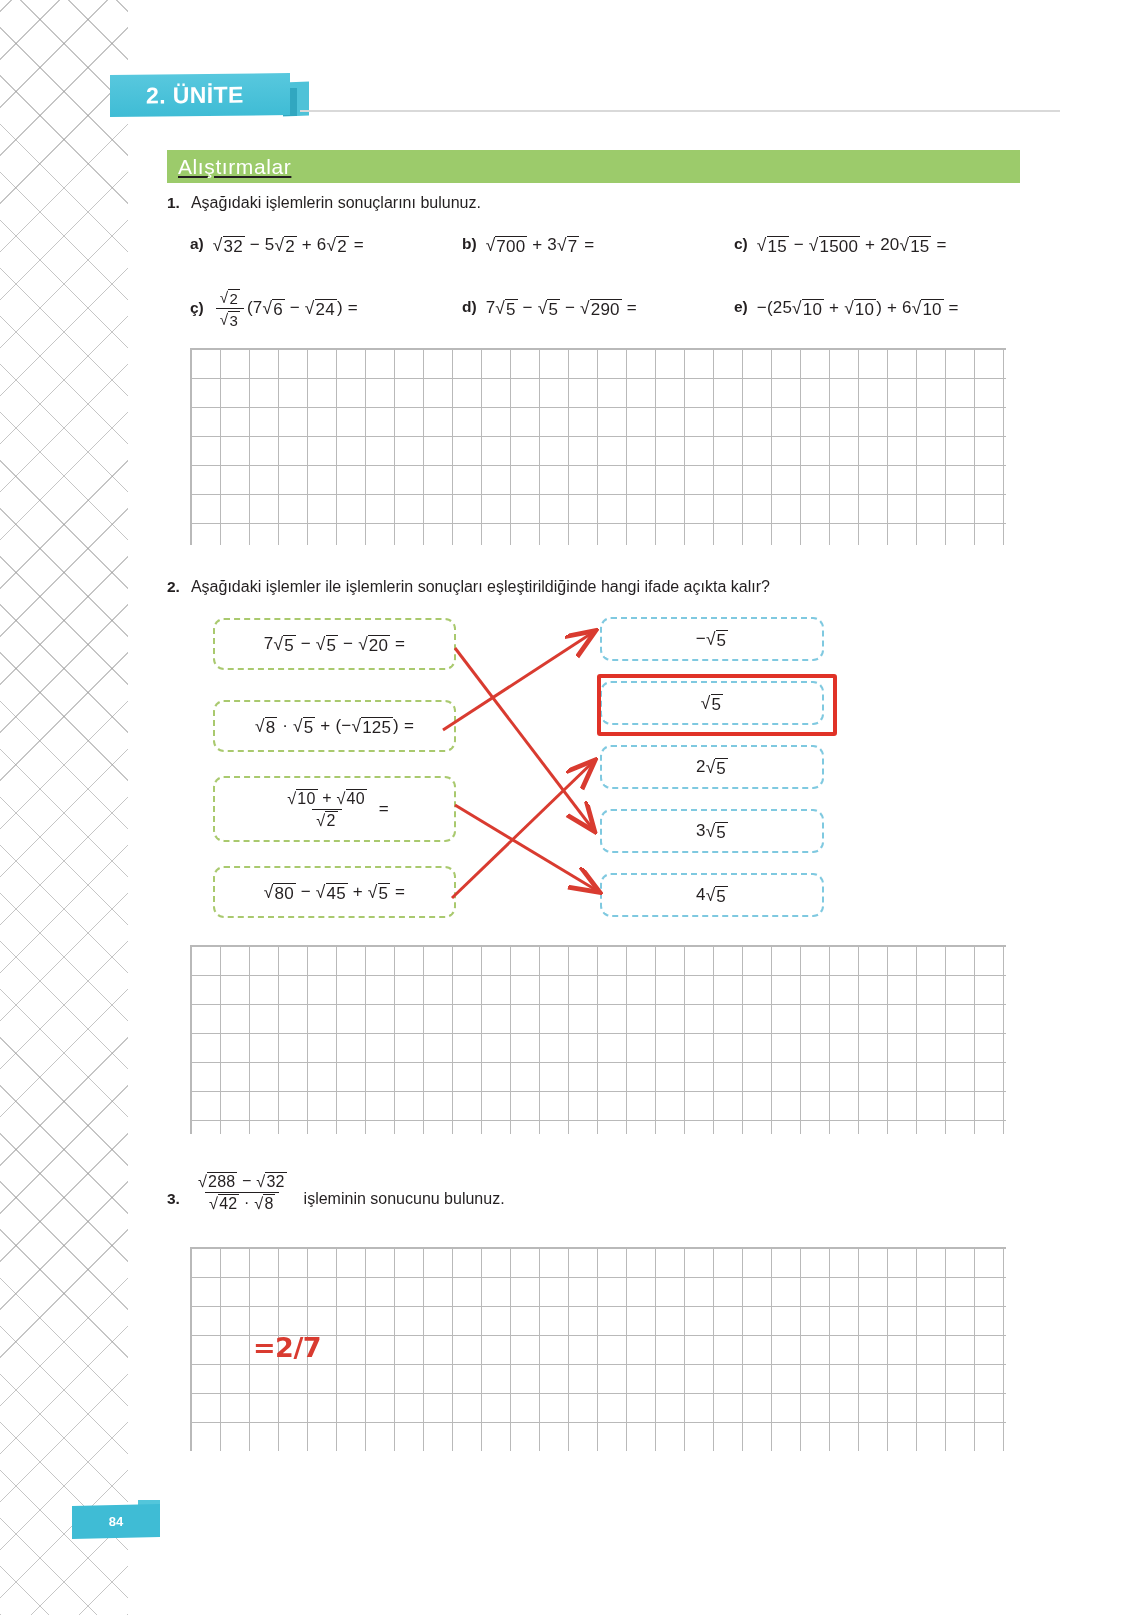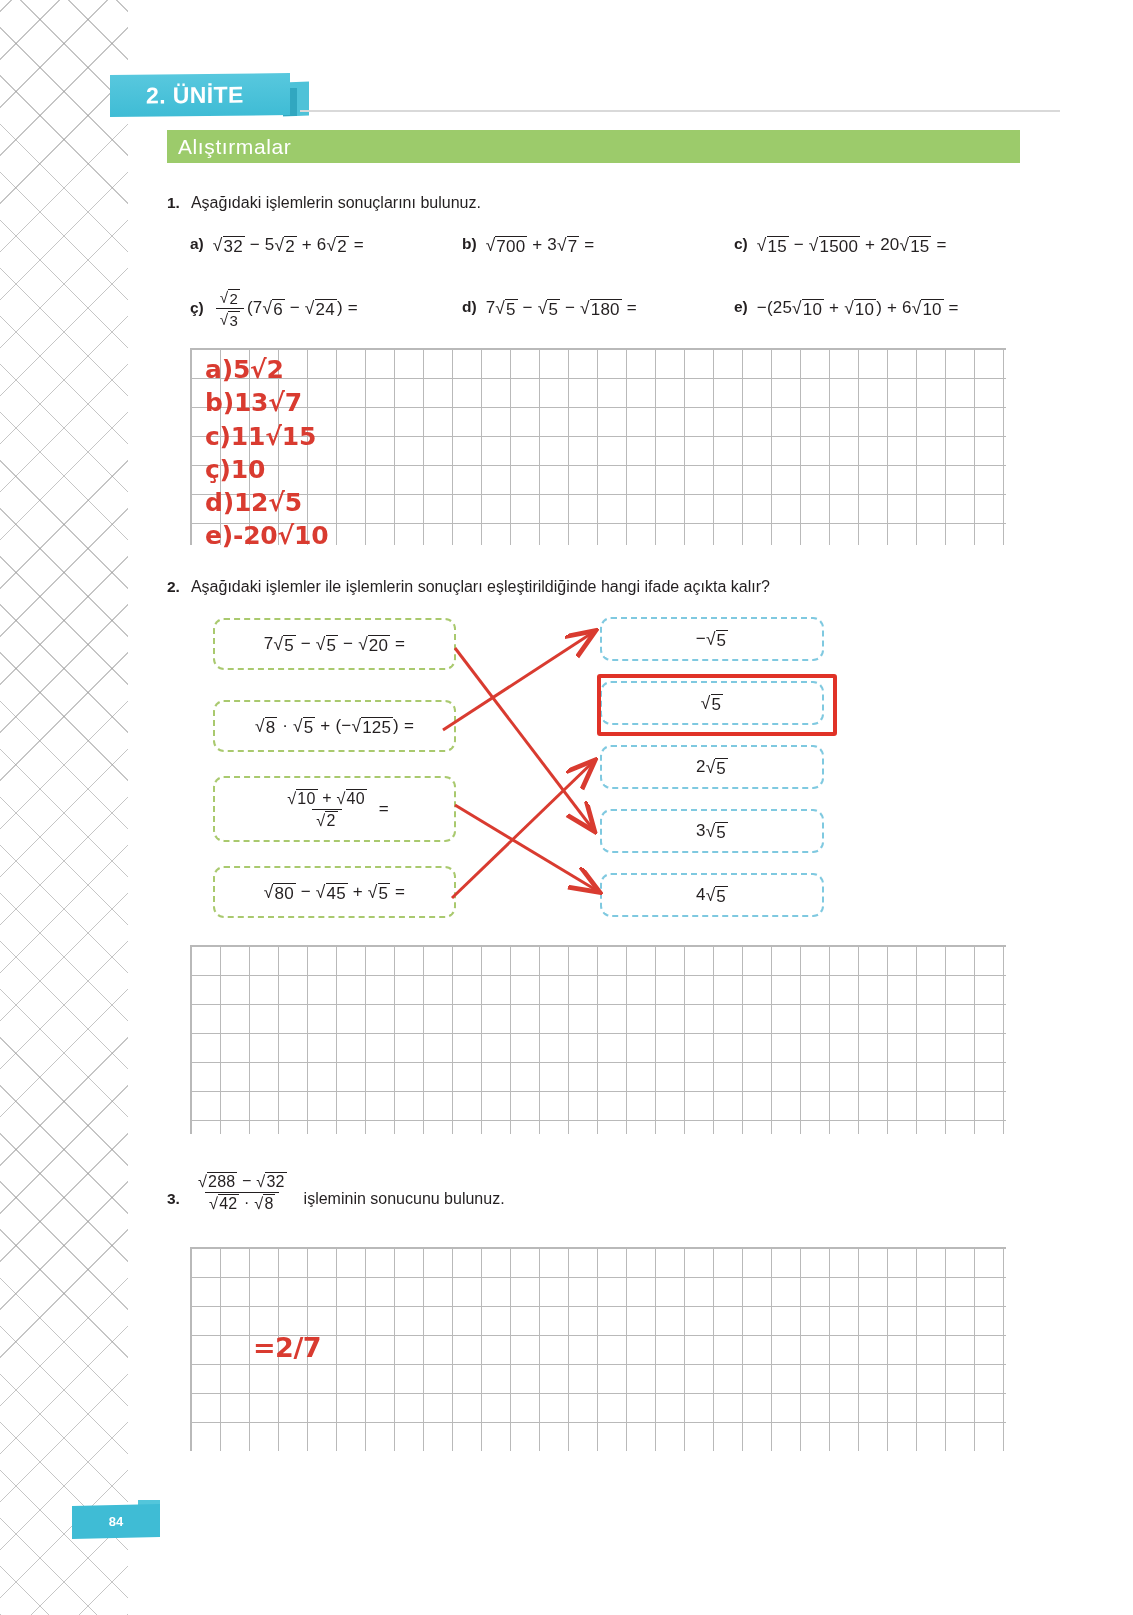--- a/index.html
+++ b/index.html
@@ -37,22 +37,22 @@
   #unit-tab-flag2{
     position:absolute;left:283px;top:88px;width:14px;height:28px;
     background:#31a7c0;
   }
   #unit-rule{
     position:absolute;left:300px;top:110px;width:760px;height:2px;background:#d9d9d9;
   }
 
   
   #ex-heading{
-    position:absolute;left:167px;top:130px;width:853px;height:33px;
-    background:#9ccb6b;display:flex;align-items:center;
+    position:absolute;left:167px;top:150px;width:853px;height:33px;
+    background:#9ccb6b;display:flex;align-items:center;text-decoration:underline;
   }
   #ex-heading .htxt{
     color:#ffffff;font-size:21px;margin-left:11px;letter-spacing:.6px;
   }
 
   
   .qnum{font-weight:bold;font-size:15.5px;}
   .qtext{font-size:16px;}
   .math{font-size:17px;letter-spacing:.2px;}
   .lbl{font-weight:bold;font-size:15.5px;}
@@ -212,21 +212,21 @@
     <span class="lbl" style="margin-right:9px;">d)</span>
     <span class="math">
       7<span class="sq">
           <span class="rad">√</span>
           <span class="rc">5</span>
         </span>&nbsp;−&nbsp;<span class="sq">
           <span class="rad">√</span>
           <span class="rc">5</span>
         </span>&nbsp;−&nbsp;<span class="sq">
           <span class="rad">√</span>
-          <span class="rc">180</span>
+          <span class="rc">290</span>
         </span>&nbsp;=
     </span>
   </div>
 
   <div class="q-row" style="left:734px;top:298px;">
     <span class="lbl" style="margin-right:9px;">e)</span>
     <span class="math">
       −(25<span class="sq">
           <span class="rad">√</span>
           <span class="rc">10</span>
@@ -235,28 +235,20 @@
           <span class="rc">10</span>
         </span>)&nbsp;+&nbsp;6<span class="sq">
           <span class="rad">√</span>
           <span class="rc">10</span>
         </span>&nbsp;=
     </span>
   </div>
 
   <div class="gridpaper" style="left:190px;top:348px;width:815px;height:196px;"></div>
 
-  <div class="redink" id="answers-1">
-    <div>a)5√2</div>
-    <div>b)13√7</div>
-    <div>c)11√15</div>
-    <div>ç)10</div>
-    <div>d)12√5</div>
-    <div>e)-20√10</div>
-  </div>
 
   <div class="q-row" style="left:167px;top:578px;">
     <span class="qnum" style="margin-right:11px;">2.</span>
     <span class="qtext">Aşağıdaki işlemler ile işlemlerin sonuçları eşleştirildiğinde hangi ifade açıkta kalır?</span>
   </div>
 
   <div class="mbox left" style="left:213px;top:618px;width:239px;height:48px;">
     <span class="math">
       7<span class="sq">
           <span class="rad">√</span>

